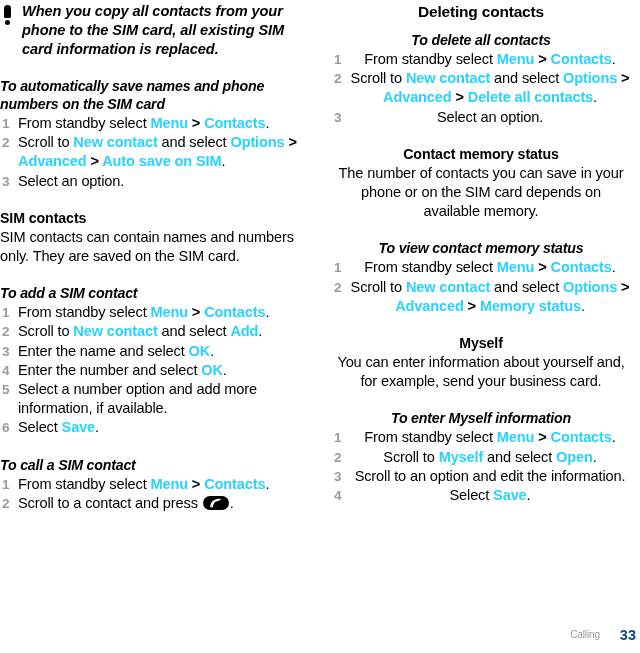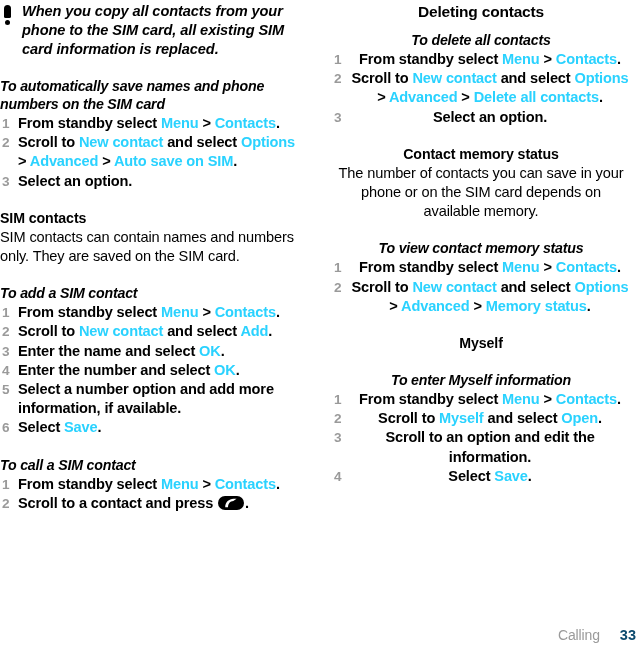--- a/index.html
+++ b/index.html
@@ -126,21 +126,21 @@
     position: absolute;
     left: 2px;
     top: 0;
     color: #9a9a9a;
     font-weight: bold;
     font-size: 13.6px;
     line-height: 19.2px;
   }
   .ui { color: #2ad2ff; font-weight: bold; }
   .sep { color: #000; font-weight: bold; }
-  .pln { color: #000; font-weight: bold; }
+  .pln { color: #000; font-weight: normal; }
   .gap-lg { height: 18px; }
 
   
   .callkey {
     display: inline-block;
     width: 26px;
     height: 14px;
     background: #000;
     border-radius: 7px;
     position: relative;
@@ -155,21 +155,21 @@
     left: 0;
     bottom: 9px;
     width: 640px;
     height: 18px;
   }
   .footer-chapter {
     position: absolute;
     right: 40px;
     bottom: 0;
     color: #9a9a9a;
-    font-size: 14px;
+    font-size: 10px;
     line-height: 18px;
     letter-spacing: -0.1px;
   }
   .footer-page {
     position: absolute;
     right: 4px;
     bottom: 0;
     color: #0c4a6e;
     font-weight: bold;
     font-size: 14.5px;
@@ -248,20 +248,21 @@
 
       <div class="h-proc">To view contact memory status</div>
       <ol class="steps">
           <li><span class="num">1</span><span class="pln">From standby select </span><span class="ui">Menu</span><span class="sep"> &gt; </span><span class="ui">Contacts</span><span class="pln">.</span></li>
           <li><span class="num">2</span><span class="pln">Scroll to </span><span class="ui">New contact</span><span class="pln"> and select </span><span class="ui">Options</span><span class="sep"> &gt; </span><span class="ui">Advanced</span><span class="sep"> &gt; </span><span class="ui">Memory status</span><span class="pln">.</span></li>
         </ol>
 
       <div class="gap-lg"></div>
 
       <div class="h-sub">Myself</div>
+      <div class="body-p">You can enter information about yourself and, for example, send your business card.</div>
 
       <div class="gap-lg"></div>
 
       <div class="h-proc">To enter Myself information</div>
       <ol class="steps">
           <li><span class="num">1</span><span class="pln">From standby select </span><span class="ui">Menu</span><span class="sep"> &gt; </span><span class="ui">Contacts</span><span class="pln">.</span></li>
           <li><span class="num">2</span><span class="pln">Scroll to </span><span class="ui">Myself</span><span class="pln"> and select </span><span class="ui">Open</span><span class="pln">.</span></li>
           <li><span class="num">3</span><span class="pln">Scroll to an option and edit the information.</span></li>
           <li><span class="num">4</span><span class="pln">Select </span><span class="ui">Save</span><span class="pln">.</span></li>
         </ol>

